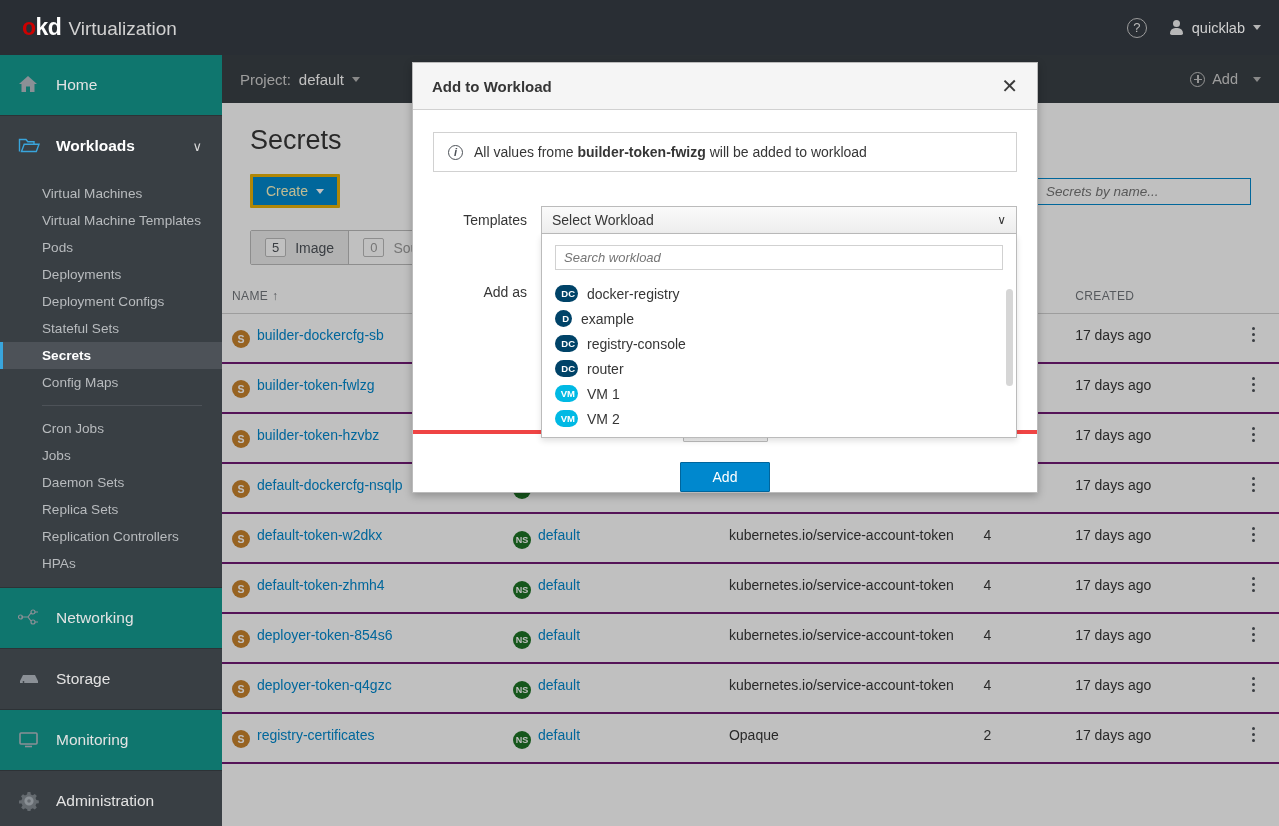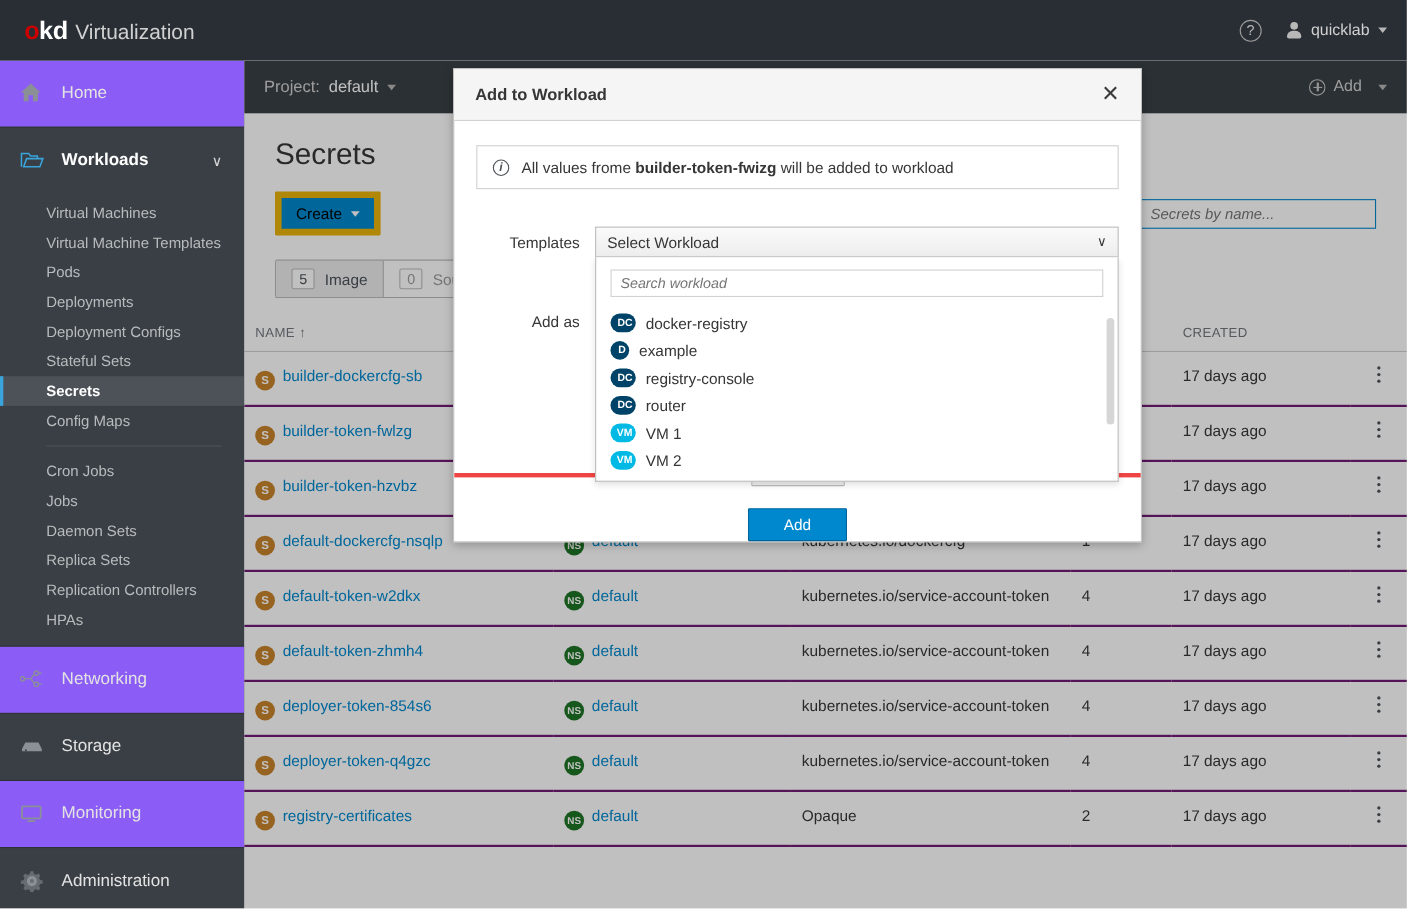--- a/index.html
+++ b/index.html
@@ -30,21 +30,21 @@
   .user-avatar::before { content:""; position:absolute; top:0; left:4px; width:7px; height:7px; background:#b8b8b8; border-radius:50%; }
   .user-avatar::after { content:""; position:absolute; bottom:0; left:1px; width:13px; height:7px; background:#b8b8b8; border-radius:6px 6px 2px 2px; }
   .caret-down { width:0;height:0;border-left:4px solid transparent;border-right:4px solid transparent;border-top:5px solid #b6b6b6; }
 
   
   .sidebar {
     position: absolute; top: 55px; left: 0; width: 222px; height: 771px;
     background: #393f44; color: #d1d1d1; overflow: hidden; z-index: 4;
   }
   .nav-section { border-bottom: 1px solid #2d3236; }
-  .nav-top { display:flex; align-items:center; height:60px; padding-left:18px; gap:16px; cursor:pointer; background:#8b5cf6;}
+  .nav-top { display:flex; align-items:center; height:60px; padding-left:18px; gap:16px; cursor:pointer; background:#0f766e;}
   .nav-top.plain { background: transparent; }
   .nav-top-label { font-size: 15.5px; color: #e3e3e3; }
   .nav-top-label.bold { font-weight: bold; color: #fff; }
   .nav-icon { width: 22px; height: 20px; position: relative; flex: 0 0 22px; }
   .nav-chevron { margin-left: auto; margin-right: 20px; color: #d8d8d8; font-size: 13px; }
   .nav-sub { padding: 4px 0 10px 0; }
   .nav-sub-item { height: 27px; line-height: 27px; padding-left: 42px; font-size: 13.6px; color: #b8bbbe; cursor: pointer; }
   .nav-sub-item.active { background: #4d5258; color: #fff; font-weight: bold; border-left: 3px solid #39a5dc; padding-left: 39px; }
   .nav-divider { height:1px; background:#4d5258; margin: 9px 20px 9px 42px; }
 
@@ -61,21 +61,21 @@
   .project-value { color:#fff; font-size:15px; margin-left:8px; }
   .project-bar .caret-down { margin-left:8px; }
   .project-add { margin-left:auto; display:flex; align-items:center; gap:7px; color:#d1d1d1; font-size:14.5px; cursor:pointer;}
   .plus-circle { width:15px; height:15px; border:1.5px solid #c5c5c5; border-radius:50%; position:relative;}
   .plus-circle::before{content:"";position:absolute;top:6px;left:2.5px;width:8px;height:1.5px;background:#c5c5c5;}
   .plus-circle::after{content:"";position:absolute;left:6px;top:2.5px;height:8px;width:1.5px;background:#c5c5c5;}
 
   .page-body { padding: 0 0 0 0; }
   .page-title { font-size: 27px; color:#363636; font-weight:400; padding: 22px 0 0 28px; }
   .toolbar { display:flex; align-items:center; padding: 18px 28px 0 28px; }
-  .btn-create { background:#0088ce; color:#000000; border:6px solid #eab308; border-radius:1px;
+  .btn-create { background:#0088ce; color:#fef9c3; border:3px solid #eab308; border-radius:1px;
      font-size:14px; padding: 6px 13px; display:flex; align-items:center; gap:8px; cursor:pointer;}
   .btn-create .caret-down { border-top-color:#fff; }
   .search-wrap { margin-left:auto; }
   .search-input { width:215px; height:27px; border:1px solid #0088ce; padding:3px 9px; font-size:13.5px;
      color:#72767b; font-style:italic; background:#fff; outline:none; font-family:"Liberation Sans",sans-serif;}
   .filter-row { padding: 22px 28px 0 28px; display:flex; }
   .chip-group { display:flex; border:1px solid #bbb; border-radius:2px; overflow:hidden; }
   .chip { display:flex; align-items:center; gap:9px; padding: 7px 14px; font-size:14px; background:#fff; border-right:1px solid #bbb; cursor:pointer;}
   .chip:last-child { border-right:none; }
   .chip.active { background:#ededed; }

